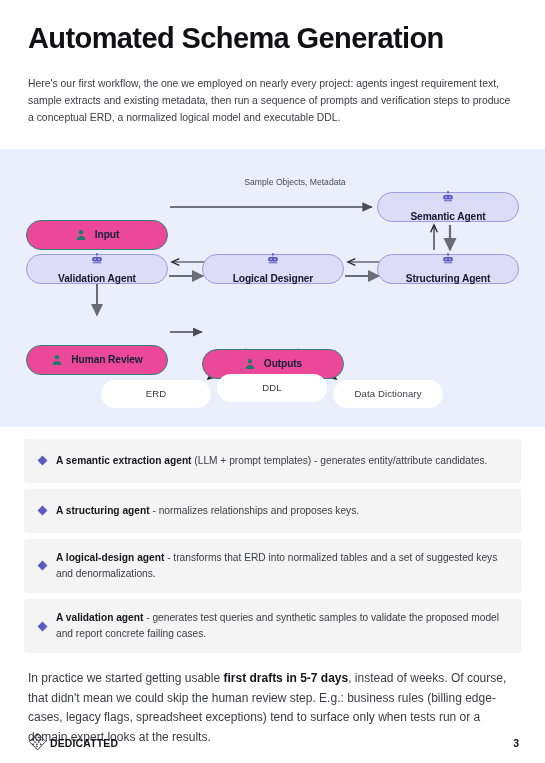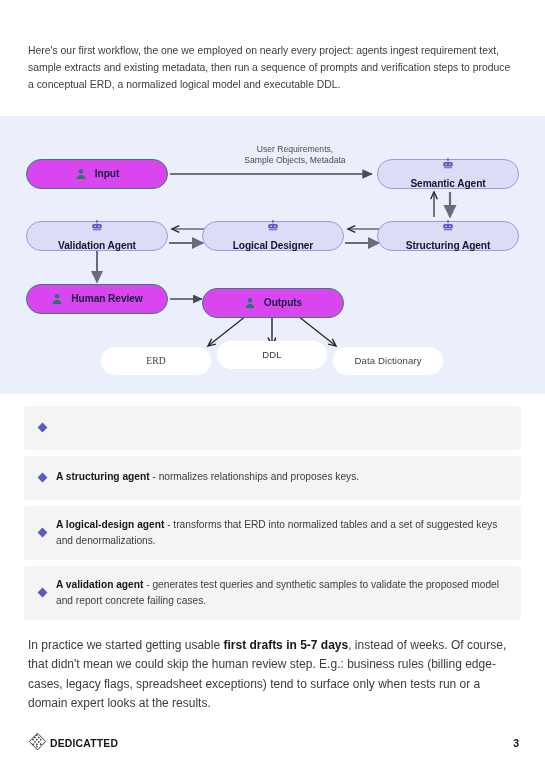--- a/index.html
+++ b/index.html
@@ -55,23 +55,24 @@
     display: flex;
     align-items: center;
     justify-content: center;
     gap: 8px;
     font-size: 10.2px;
     font-weight: 700;
     letter-spacing: -0.1px;
     white-space: nowrap;
   }
   .node.green {
-    background: #d946ef;
+    background: #ec4899;
     border: 1.4px solid #2f8272;
     color: #14213a;
+    margin-top: 28px;
   }
   .node.purple {
     background: #dcdcf7;
     border: 1.4px solid #9a9ae0;
     color: #16162e;
     flex-direction: column;
   }
   .node .ico { display: inline-flex; align-items: center; }
 
   .chip {
@@ -163,20 +164,21 @@
     font-weight: 700;
     color: #14141a;
   }
 </style>
 </head>
 <body>
 
 <div class="page">
 
   <div class="header">
+    <h1 class="title">Automated Schema Generation</h1>
     <div class="intro">Here's our first workflow, the one we employed on nearly every project: agents ingest requirement text, sample extracts and existing metadata, then run a sequence of prompts and verification steps to produce a conceptual ERD, a normalized logical model and executable DDL.</div>
   </div>
 
   <div class="diagram-panel">
 
     <svg class="diagram-svg" viewBox="0 0 545 278">
       <defs>
         <marker id="ah" markerWidth="7" markerHeight="7" refX="6" refY="3" orient="auto">
           <path d="M0,0 L6.5,3 L0,6 Z" fill="#4a4a58"></path>
         </marker>
@@ -202,21 +204,20 @@
       <line x1="97" y1="135" x2="97" y2="166" stroke="#6a6a78" stroke-width="2.0" marker-end="url(#ahFat)"></line>
 
       <line x1="170" y1="183" x2="202" y2="183" stroke="#4a4a58" stroke-width="1.5" marker-end="url(#ah)"></line>
 
       <line x1="246" y1="200" x2="208" y2="230" stroke="#25252e" stroke-width="1.2" marker-end="url(#ahThin)"></line>
       <line x1="272" y1="200" x2="272" y2="230" stroke="#25252e" stroke-width="1.4" marker-end="url(#ahThin)"></line>
       <line x1="298" y1="200" x2="336" y2="230" stroke="#25252e" stroke-width="1.2" marker-end="url(#ahThin)"></line>
     </svg>
 
     <div class="edge-label" style="left:215px; top:28px; width:160px;">
-      <div>User Requirements,</div>
       <div>Sample Objects, Metadata</div>
     </div>
 
     <div class="node green" style="left:26px; top:43px; width:142px;">
       <span class="ico">
         <svg width="12" height="12" viewBox="0 0 16 16">
             <circle cx="8" cy="4.3" r="2.9" fill="#1f7a66"></circle>
             <path d="M2.2 14.5c0-3.2 2.6-5.2 5.8-5.2s5.8 2 5.8 5.2z" fill="#1f7a66"></path>
           </svg>
       </span>
@@ -292,35 +293,38 @@
     <div class="node green" style="left:202px; top:172px; width:142px;">
       <span class="ico">
         <svg width="12" height="12" viewBox="0 0 16 16">
             <circle cx="8" cy="4.3" r="2.9" fill="#1f7a66"></circle>
             <path d="M2.2 14.5c0-3.2 2.6-5.2 5.8-5.2s5.8 2 5.8 5.2z" fill="#1f7a66"></path>
           </svg>
       </span>
       <span>Outputs</span>
     </div>
 
-    <div class="chip" style="left:101px; top:231px; width:110px;font-family:Liberation Serif, serif;">
+    <div class="chip" style="left:101px; top:231px; width:110px;">
       <span>ERD</span>
     </div>
     <div class="chip" style="left:217px; top:225px; width:110px;">
       <span>DDL</span>
     </div>
     <div class="chip" style="left:333px; top:231px; width:110px;">
       <span>Data Dictionary</span>
     </div>
   </div>
 
   <div class="bullets">
 
     <div class="bullet-row">
       <span class="diamond"></span>
+      <div class="bullet-text">
+        <b>A semantic extraction agent</b><span> (LLM + prompt templates) - generates entity/attribute candidates.</span>
+      </div>
     </div>
 
     <div class="bullet-row">
       <span class="diamond"></span>
       <div class="bullet-text">
         <b>A structuring agent</b><span> - normalizes relationships and proposes keys.</span>
       </div>
     </div>
 
     <div class="bullet-row">

